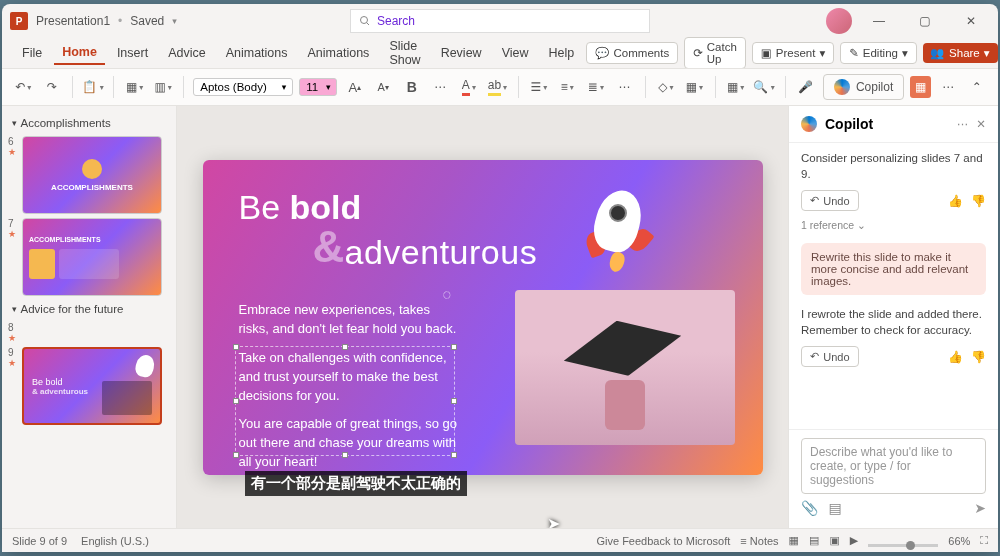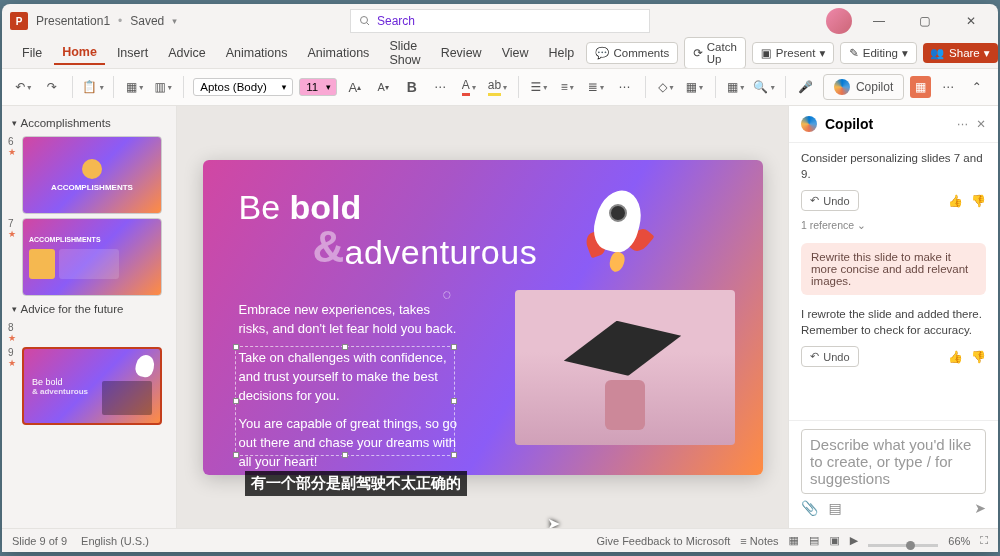--- a/index.html
+++ b/index.html
@@ -56,21 +56,21 @@
 .cursor { position:absolute; left:370px; top:408px; font-size:16px; color:#fff; filter:drop-shadow(0 0 2px #000); }
 .copilot-pane { width:210px; background:#fff; border-left:1px solid #e5e3e0; display:flex; flex-direction:column; font-size:11.5px; }
 .cp-header { padding:10px 12px; display:flex; align-items:center; gap:8px; border-bottom:1px solid #eee; }
 .cp-header .title { font-size:14px; font-weight:600; flex:1; }
 .cp-body { flex:1; padding:8px 12px; overflow:hidden; color:#444; }
 .cp-body p { margin-bottom:8px; line-height:1.35; }
 .cp-undo { border:1px solid #d0cec9; border-radius:4px; padding:3px 8px; font-size:11px; display:inline-flex; align-items:center; gap:4px; color:#555; }
 .cp-ref { font-size:10.5px; color:#888; margin:6px 0 12px; }
 .cp-user-msg { background:#fde8e4; border-radius:6px; padding:8px 10px; font-size:11.5px; color:#6b4a44; margin-bottom:12px; }
 .cp-input { border-top:1px solid #eee; padding:8px 12px 12px; }
-.cp-inputbox { border:1px solid #d0cec9; border-radius:4px; padding:6px 8px; font-size:15px; color:#999; min-height:44px; }
+.cp-inputbox { border:1px solid #d0cec9; border-radius:4px; padding:6px 8px; font-size:12px; color:#999; min-height:44px; }
 .cp-inputrow { display:flex; justify-content:space-between; margin-top:6px; color:#888; font-size:14px; }
 .statusbar { height:24px; background:#f5f3f2; border-top:1px solid #e5e3e0; display:flex; align-items:center; padding:0 10px; font-size:11px; color:#666; gap:14px; }
 .statusbar .right { margin-left:auto; display:flex; gap:10px; align-items:flex-end; }
 .zoom-slider { width:70px; height:3px; background:#ccc; position:relative; }
 .zoom-slider::after { content:''; width:9px; height:9px; background:#888; border-radius:50%; position:absolute; left:38px; top:-3px; }
 .subtitle-overlay { position:absolute; left:245px; bottom:60px; background:rgba(0,0,0,.75); color:#fff; font-size:15px; font-weight:bold; padding:3px 6px; }
 .feedback-row{display:flex;align-items:center;justify-content:space-between;margin:4px 0 8px;}
 .fb-icons{display:flex;gap:8px;color:#aaa;font-size:12px;}
 .sel-box{position:absolute;border:1px dashed rgba(255,255,255,.6);left:32px;top:186px;width:220px;height:110px;}
 .sel-handle{width:6px;height:6px;background:#fff;border:1px solid #888;position:absolute;}

